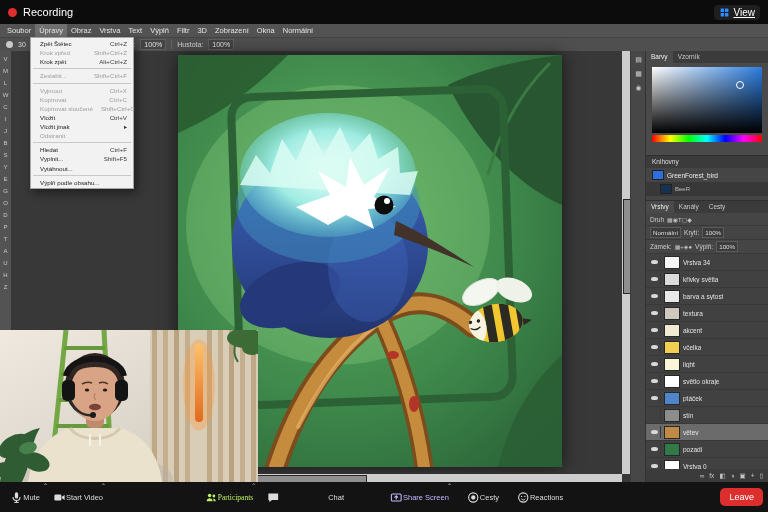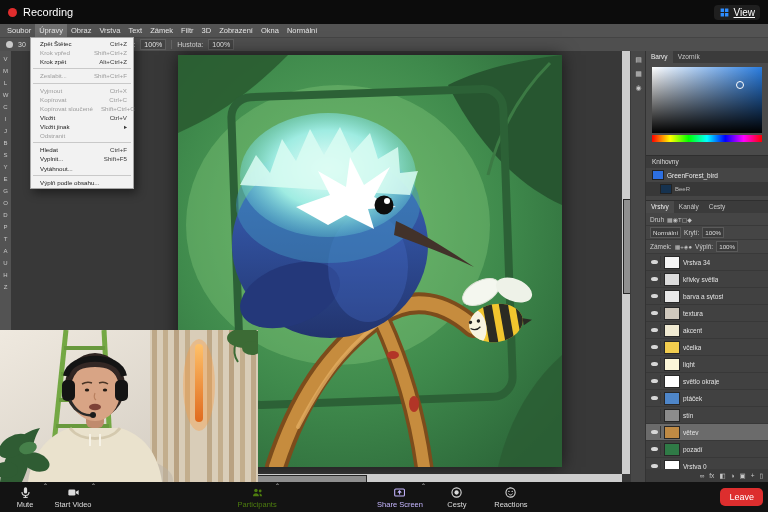--- a/index.html
+++ b/index.html
@@ -97,21 +97,21 @@
   .dd-row.disabled .dd-sc{color:#9c9c9c;}
 
   
   .webcam{position:absolute;left:0;top:330px;width:258px;height:152px;z-index:45;overflow:hidden;background:#d8d2c9;}
   .webcam svg{display:block;width:100%;height:100%;}
 
   
   .zbar{position:absolute;left:0;top:482px;width:768px;height:30px;background:#131313;z-index:60;}
   .zleft{position:absolute;left:2px;top:0;height:30px;display:flex;gap:2px;}
   .zcenter{position:absolute;left:50%;top:0;transform:translateX(-50%);height:30px;display:flex;gap:8px;}
-  .zctl{position:relative;display:flex;flex-direction:column;align-items:center;justify-content:center;
+  .zctl{position:relative;display:flex;flex-direction:row;align-items:center;justify-content:center;
         min-width:46px;padding:1px 3px;color:#dcdcdc;background:none;border:none;}
   .zctl svg{width:13px;height:13px;}
   .zlabel{font-size:7.5px;margin-top:1px;white-space:nowrap;}
   .zctl.chev::after{content:"ˆ";position:absolute;top:0px;right:1px;font-size:9px;color:#a8a8a8;}
   .leave-btn{position:absolute;right:5px;top:6px;height:18px;background:var(--leave_red,#dd2e2e);
              color:#fff;font-size:9px;border:none;border-radius:5px;padding:0 9px;}
   .hidden-defs{position:absolute;width:0;height:0;overflow:hidden;}
 </style>
 </head>
 <body>
@@ -177,21 +177,21 @@
         <span class="mb-item">Soubor</span>
 
         <span class="mb-item active">Úpravy</span>
 
         <span class="mb-item">Obraz</span>
 
         <span class="mb-item">Vrstva</span>
 
         <span class="mb-item">Text</span>
 
-        <span class="mb-item">Zámek</span>
+        <span class="mb-item">Výplň</span>
 
         <span class="mb-item">Filtr</span>
 
         <span class="mb-item">3D</span>
 
         <span class="mb-item">Zobrazení</span>
 
         <span class="mb-item">Okna</span>
 
         <span class="mb-item">Normální</span>
@@ -720,21 +720,21 @@
 
         <button class="zctl chev" style="color: rgb(220, 220, 220);">
           <svg>
             <use href="#i-cam"></use>
           </svg>
           <span class="zlabel">Start Video</span>
         </button>
       </div>
     <div class="zcenter">
 
-        <button class="zctl chev" style="color: #4d7c0f;">
+        <button class="zctl chev" style="color: #bef264; font-family: Liberation Serif, serif;">
           <svg>
             <use href="#i-people"></use>
           </svg>
           <span class="zlabel">Participants</span>
         </button>
 
         <button class="zctl" style="color: rgb(220, 220, 220); gap: 48px;">
           <svg>
             <use href="#i-chat"></use>
           </svg>

